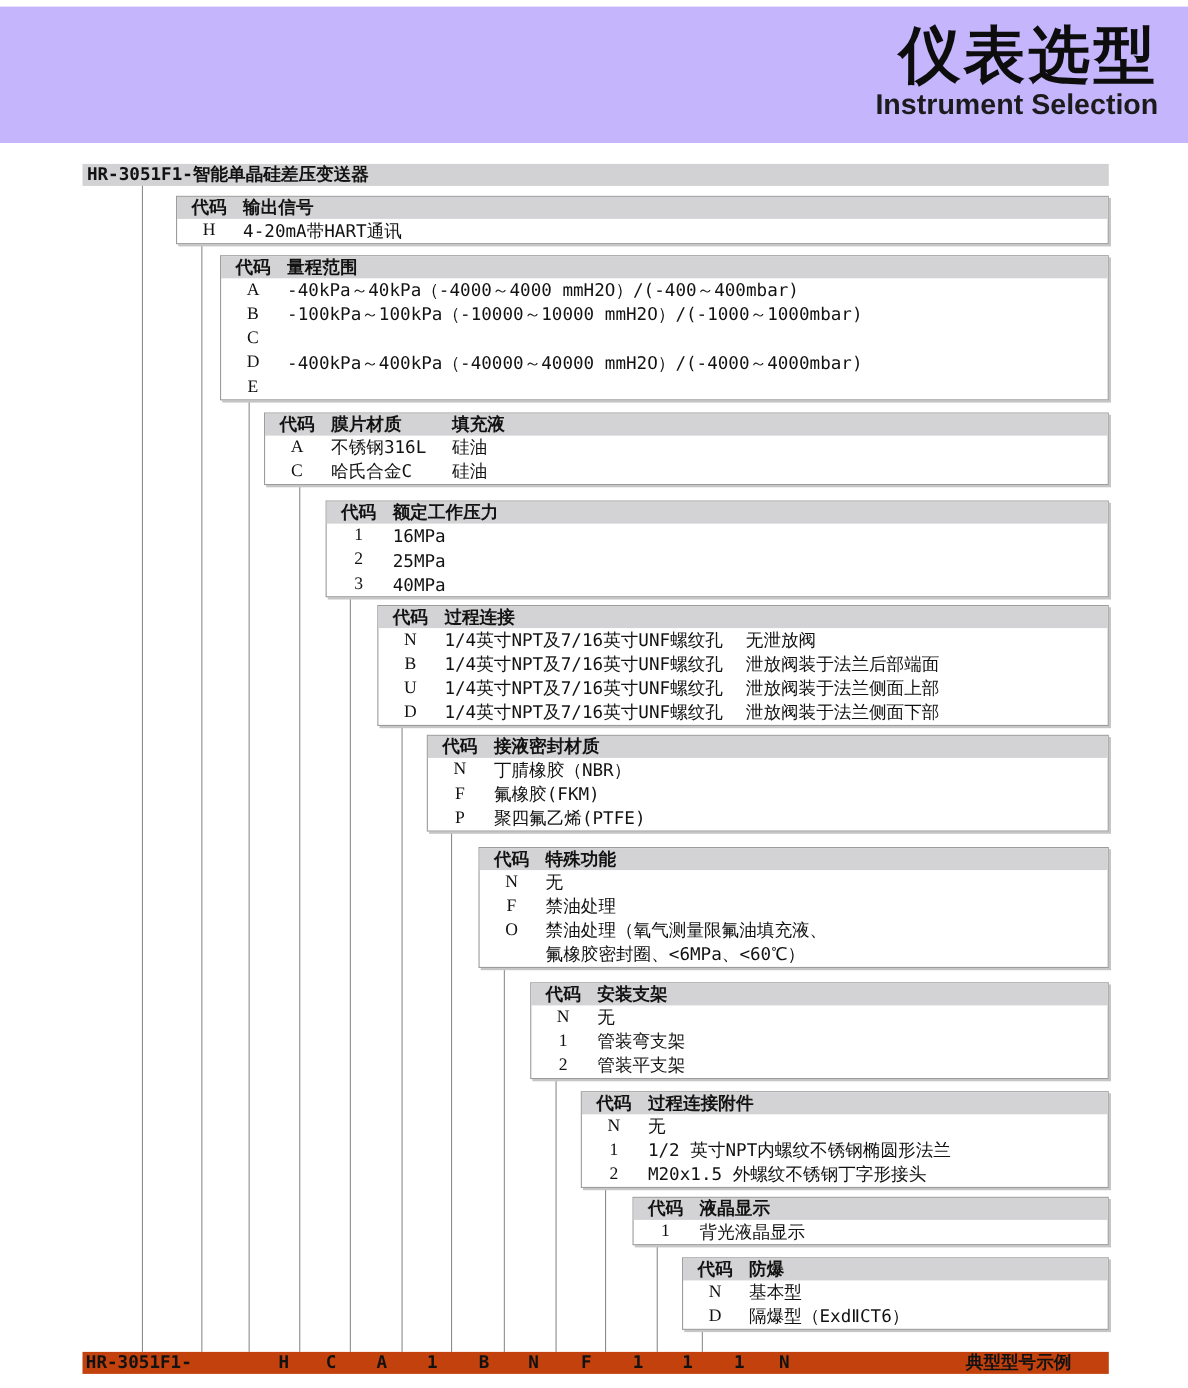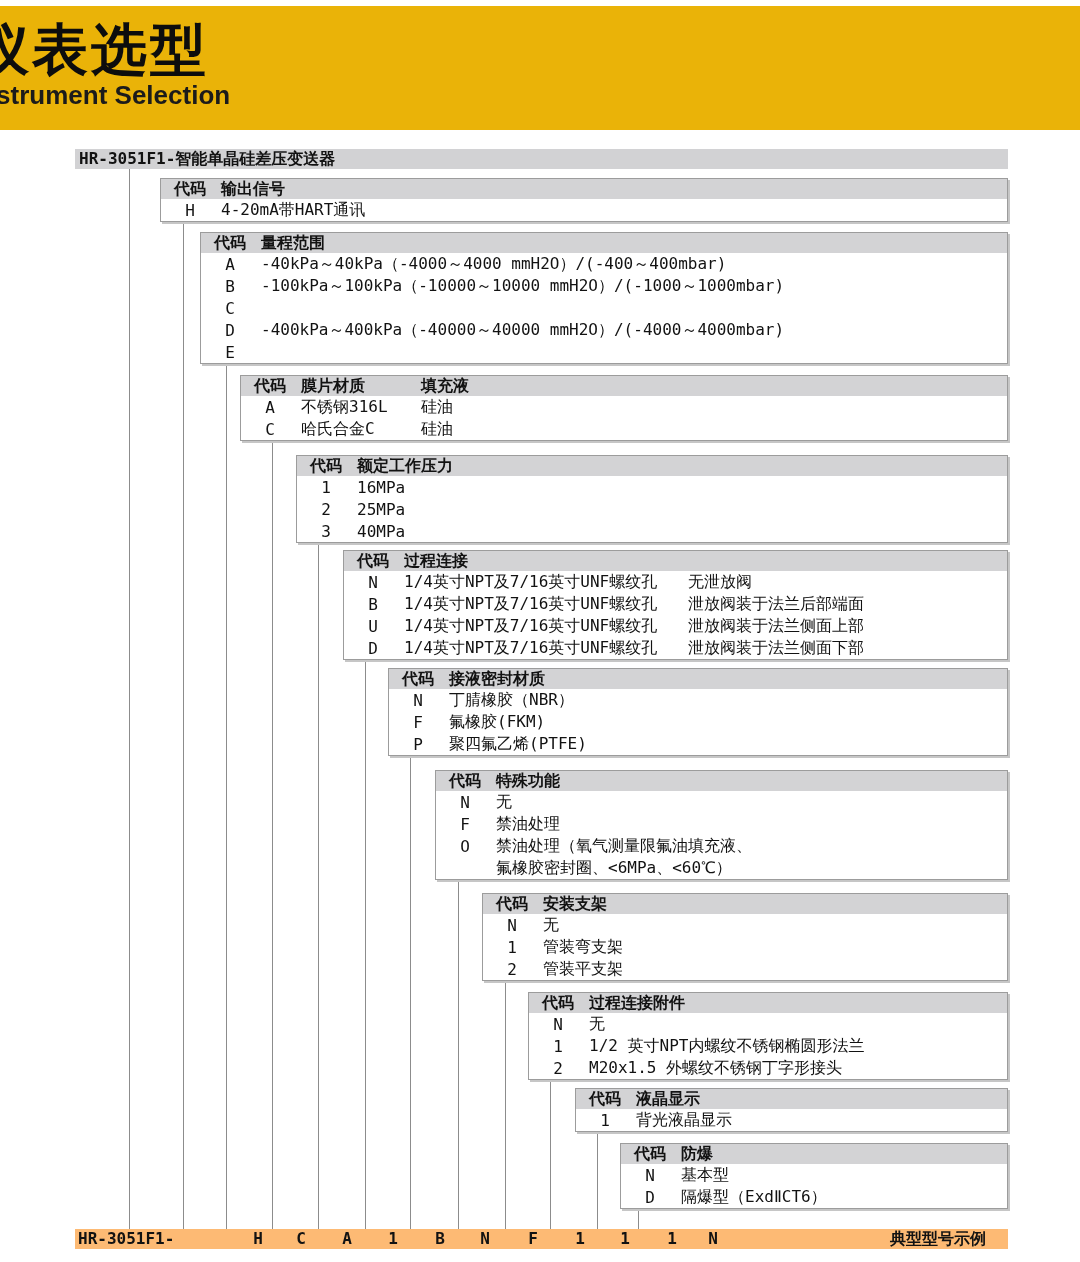--- a/index.html
+++ b/index.html
@@ -1,50 +1,50 @@
 <!DOCTYPE html>
 <html><head>
 <meta charset="utf-8">
 <style>
   html,body{margin:0;padding:0;background:#fff;}
   body{font-family:"DejaVu Sans Mono","Liberation Sans",sans-serif;color:#121212;}
   .page{position:relative;width:1080px;height:1262px;background:#ffffff;overflow:hidden;}
 
   
-  .banner{position:absolute;left:0;top:6px;width:1080px;height:124px;background:#eab308;text-align:left;}
+  .banner{position:absolute;left:0;top:6px;width:1080px;height:124px;background:#c4b5fd;text-align:right;}
   .banner .big{position:relative;left:-27px;margin:0;padding-top:14px;font-size:56px;line-height:60px;
     font-weight:bold;letter-spacing:3px;font-family:"Liberation Sans",sans-serif;color:#0d0d0d;}
   .banner .sub{position:relative;left:-27px;margin:0;font-size:26px;line-height:30px;font-weight:600;
     font-family:"Liberation Sans",sans-serif;color:#1b1b1b;}
 
   
   .tbar{position:absolute;left:75px;top:149px;width:933px;height:20px;background:#d2d2d4;
     font-size:16px;line-height:20px;font-weight:bold;padding-left:4px;box-sizing:border-box;white-space:nowrap;}
 
   
   .box{position:absolute;background:#ffffff;border:1px solid #9c9c9c;box-sizing:border-box;
     box-shadow:2px 2px 0 #c6c6c6;}
   .bhead{height:20px;background:#d3d3d5;display:flex;align-items:center;
     font-size:16px;font-weight:bold;padding-left:12px;white-space:nowrap;}
   .row{height:22px;display:flex;align-items:center;font-size:16px;padding-left:12px;white-space:nowrap;}
-  .c{flex:none;width:34px;text-align:center;}
+  .c{flex:none;width:34px;text-align:center;font-family:Liberation Serif, serif;}
   .d{margin-left:14px;}
-  .e{margin-left:10px;}
+  .e{margin-left:0;}
   .w110{min-width:110px;}
   .w274{min-width:274px;}
 
   
   .vline{position:absolute;width:1px;background:#8c8c8c;}
 
   
-  .mbar{position:absolute;left:75px;top:1229px;width:933px;height:20px;background:#fdba74;
+  .mbar{position:absolute;left:75px;top:1229px;width:933px;height:20px;background:#c2410c;
     font-size:16px;font-weight:bold;}
   .mprefix{position:absolute;left:3px;top:0;line-height:20px;}
   .mcode{position:absolute;top:0;width:26px;margin-left:-13px;text-align:center;line-height:20px;}
-  .mlabel{position:absolute;right:22px;top:0;line-height:20px;}
+  .mlabel{position:absolute;right:34px;top:0;line-height:20px;}
 </style>
 </head>
 <body>
 
 <div class="page">
 
   <div class="banner">
     <div class="big">仪表选型</div>
     <div class="sub">Instrument Selection</div>
   </div>

